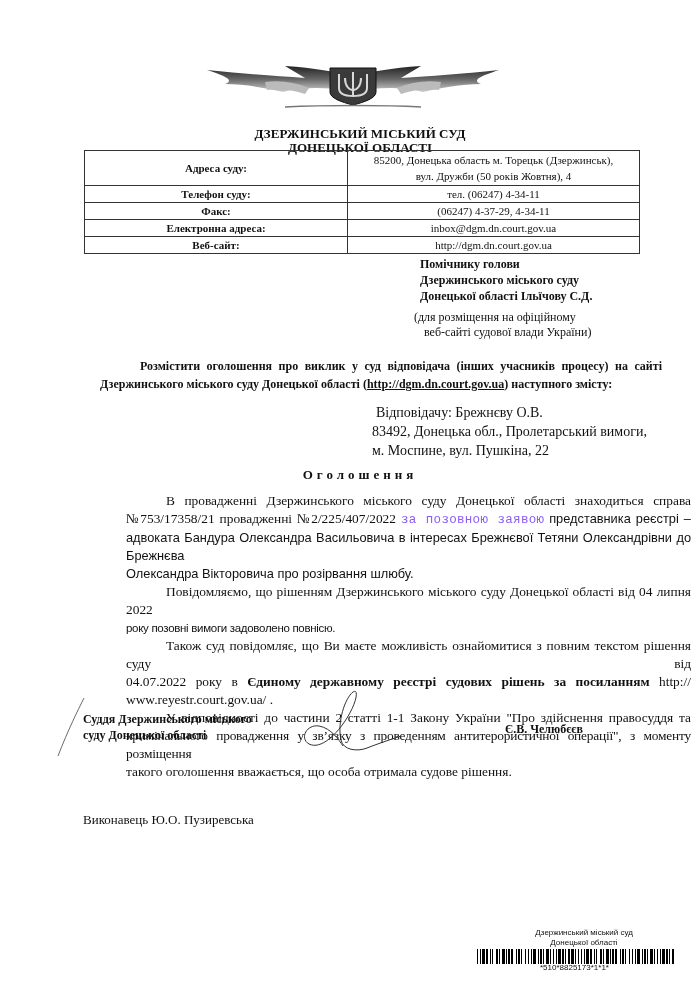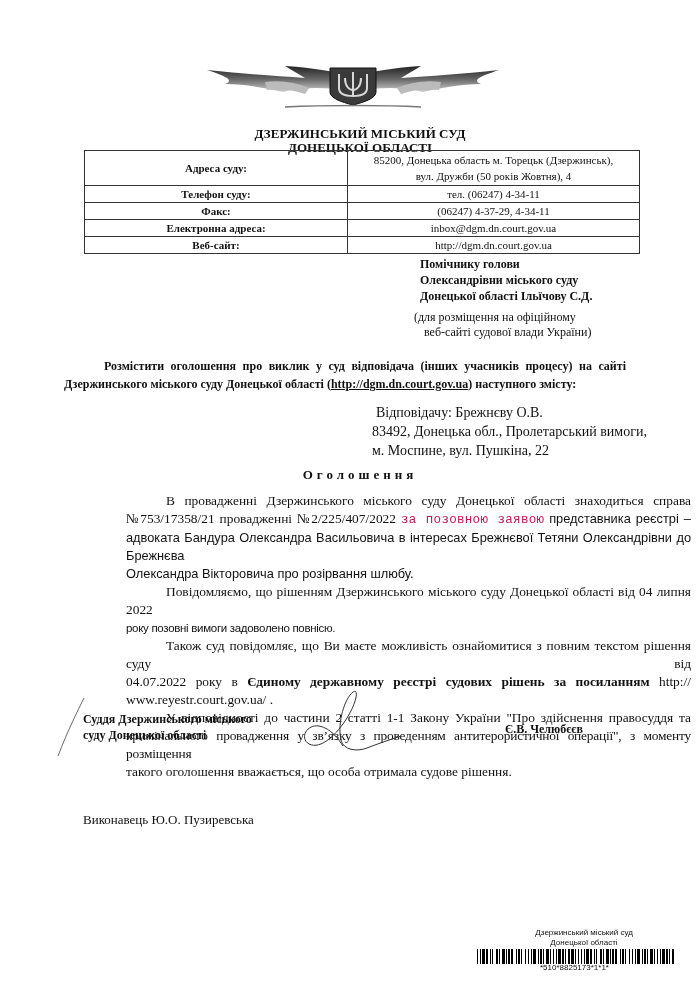--- a/index.html
+++ b/index.html
@@ -34,21 +34,21 @@
   .addressee {
     left: 420px; top: 256px; font-weight: bold; font-size: 12px; line-height: 16px;
   }
   .placement-note {
     left: 414px; top: 310px; font-size: 12px; line-height: 14.5px;
   }
   .placement-note .l2 { padding-left: 10px; }
 
   
   .instruction {
-    left: 64px; top: 357px; width: 562px; font-weight: bold; font-size: 12px;
+    left: 100px; top: 357px; width: 562px; font-weight: bold; font-size: 12px;
     line-height: 18px; text-align: justify; text-align-last: left;
   }
   .instruction .first { text-indent: 40px; display: block; text-align: justify; text-align-last: justify; word-spacing: 3px; }
   .instruction .link { text-decoration: underline; }
 
   
   .respondent {
     left: 372px; top: 403px; font-size: 14px; line-height: 19px;
   }
   .respondent .l1 { padding-left: 4px; }
@@ -56,21 +56,21 @@
   
   .ann-title {
     left: 0; width: 720px; text-align: center; top: 467px;
     font-weight: bold; font-size: 13px; letter-spacing: 4px;
   }
   .ann-body {
     left: 82px; top: 492px; width: 565px; font-size: 13.4px; line-height: 18px; margin-left: 44px;
   }
   .ann-body p { margin: 0; text-align: justify; }
   .justify-line { display: block; text-align: justify; text-align-last: justify; }
-  .mono { font-family: "Liberation Mono", monospace; font-size: 12.5px; color: #be185d; letter-spacing: 0.3px; }
+  .mono { font-family: "Liberation Mono", monospace; font-size: 12.5px; color: #8b5cf6; letter-spacing: 0.3px; }
   .sans { font-family: "Liberation Sans", sans-serif; font-size: 12.8px; }
   .narrow { font-family: "Liberation Sans", sans-serif; font-size: 11.5px; letter-spacing: -0.3px; }
   .bold { font-weight: bold; }
 
   
   .sig-slash { left: 56px; top: 696px; width: 30px; height: 62px; }
   .sig-role {
     left: 83px; top: 711px; font-weight: bold; font-size: 12px; line-height: 16px;
   }
   .sig-mark { left: 297px; top: 688px; width: 110px; height: 70px; }
@@ -150,21 +150,21 @@
   </tr>
   <tr>
     <td class="k">Веб-сайт:</td>
     <td class="v">http://dgm.dn.court.gov.ua</td>
   </tr>
 </tbody>
   </table>
 
 <div class="abs addressee">
   <div>Помічнику голови</div>
-  <div>Олександрівни міського суду</div>
+  <div>Дзержинського міського суду</div>
   <div>Донецької області Ільїчову С.Д.</div>
 </div>
 
 <div class="abs placement-note">
   <div>(для розміщення на офіційному</div>
   <div class="l2">веб-сайті судової влади України)</div>
 </div>
 
 <div class="abs instruction">
   <span class="first">Розмістити оголошення про виклик у суд відповідача (інших учасників процесу) на сайті</span>

